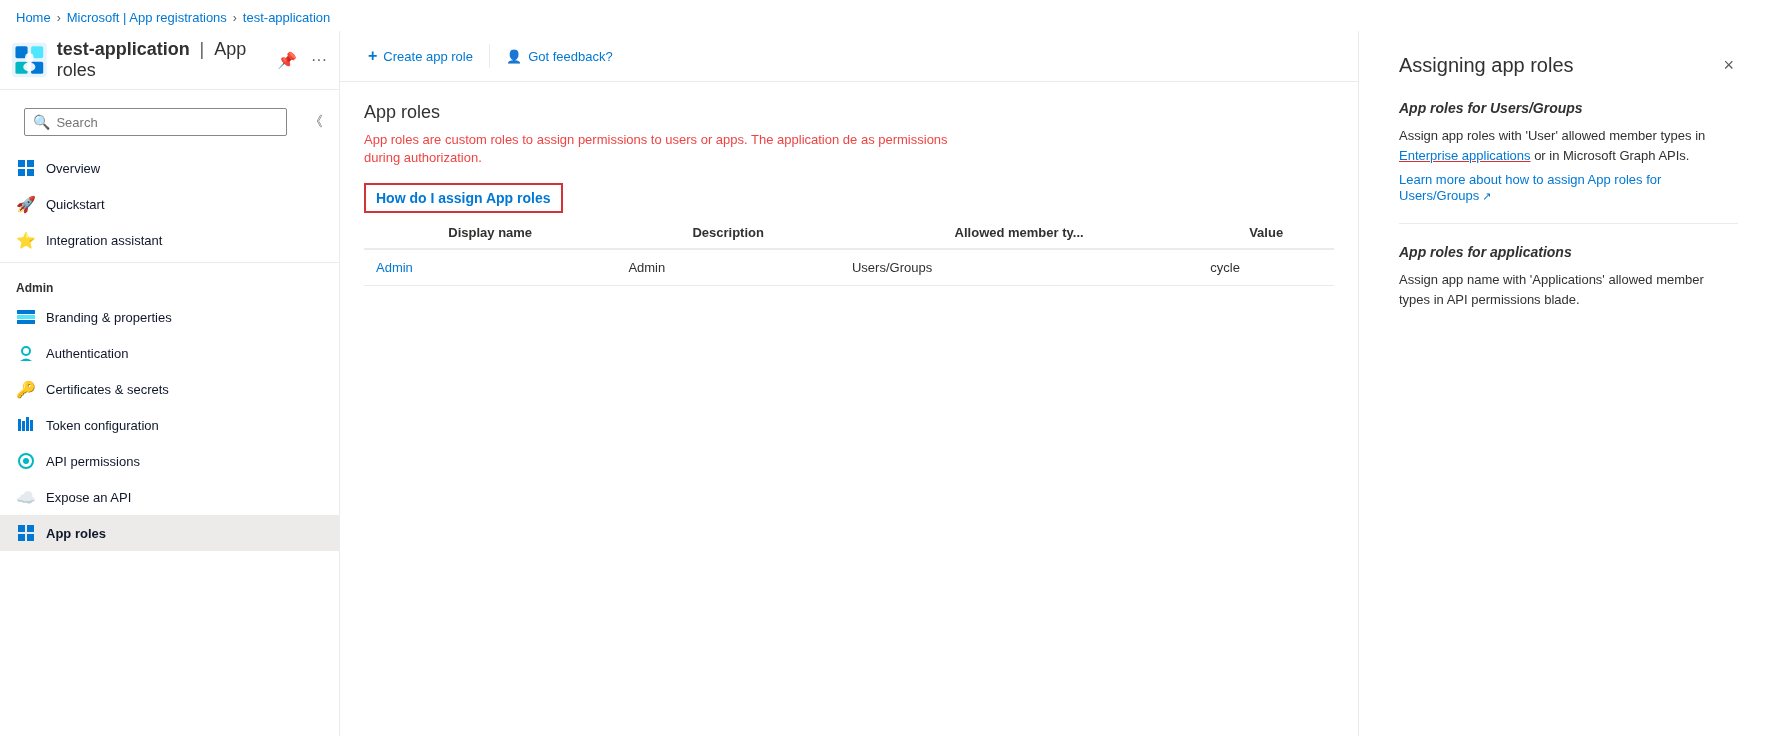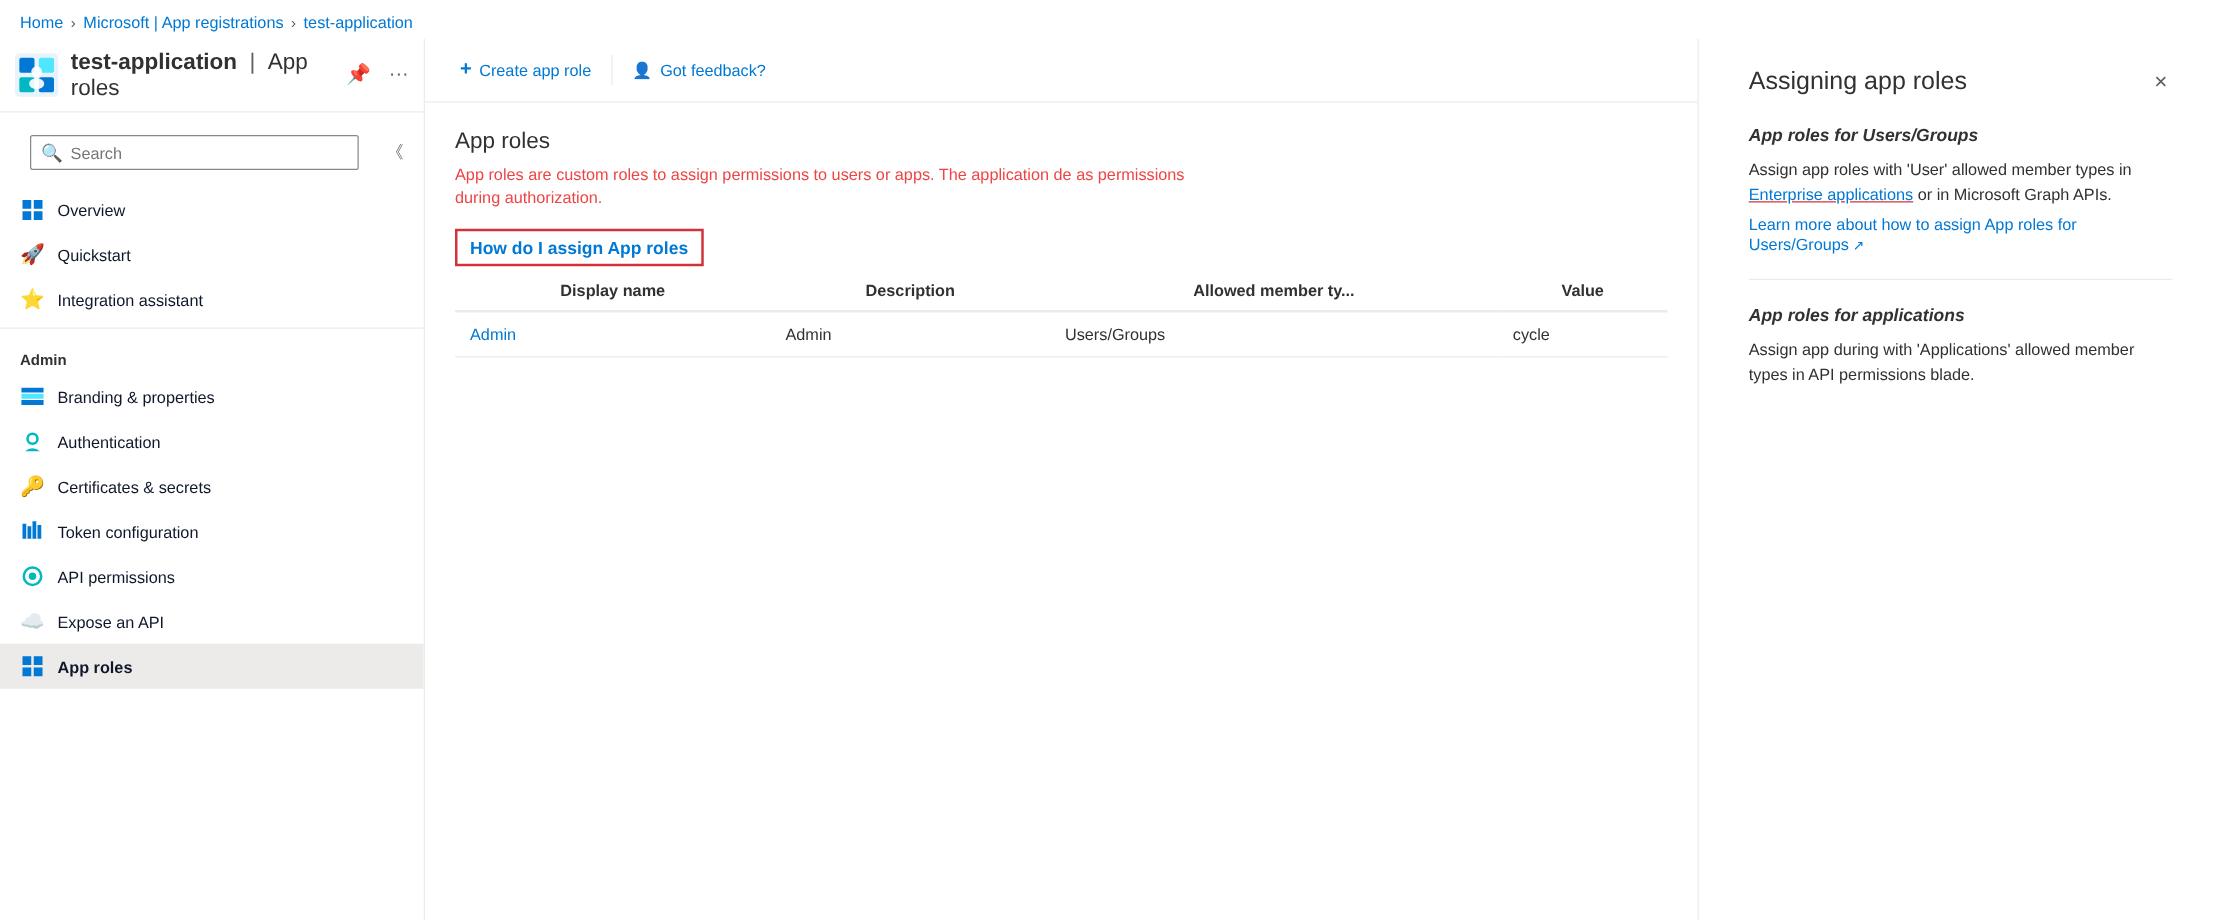--- a/index.html
+++ b/index.html
@@ -249,18 +249,18 @@
       <p class="panel-text">
         <span>Assign app roles with 'User' allowed member types in </span><a href="#" class="panel-link">Enterprise applications</a><span> or in Microsoft Graph APIs.</span>
       </p>
       <a href="#" class="panel-link-blue panel-link-ext">Learn more about how to assign App roles for Users/Groups</a>
     </div>
 
     <div class="panel-divider"></div>
 
     <div>
       <div class="panel-section-title">App roles for applications</div>
-      <p class="panel-text">Assign app during with 'Applications' allowed member types in API permissions blade.</p>
+      <p class="panel-text">Assign app name with 'Applications' allowed member types in API permissions blade.</p>
     </div>
 
   </div>
 
 </div>
 
 </body></html>

